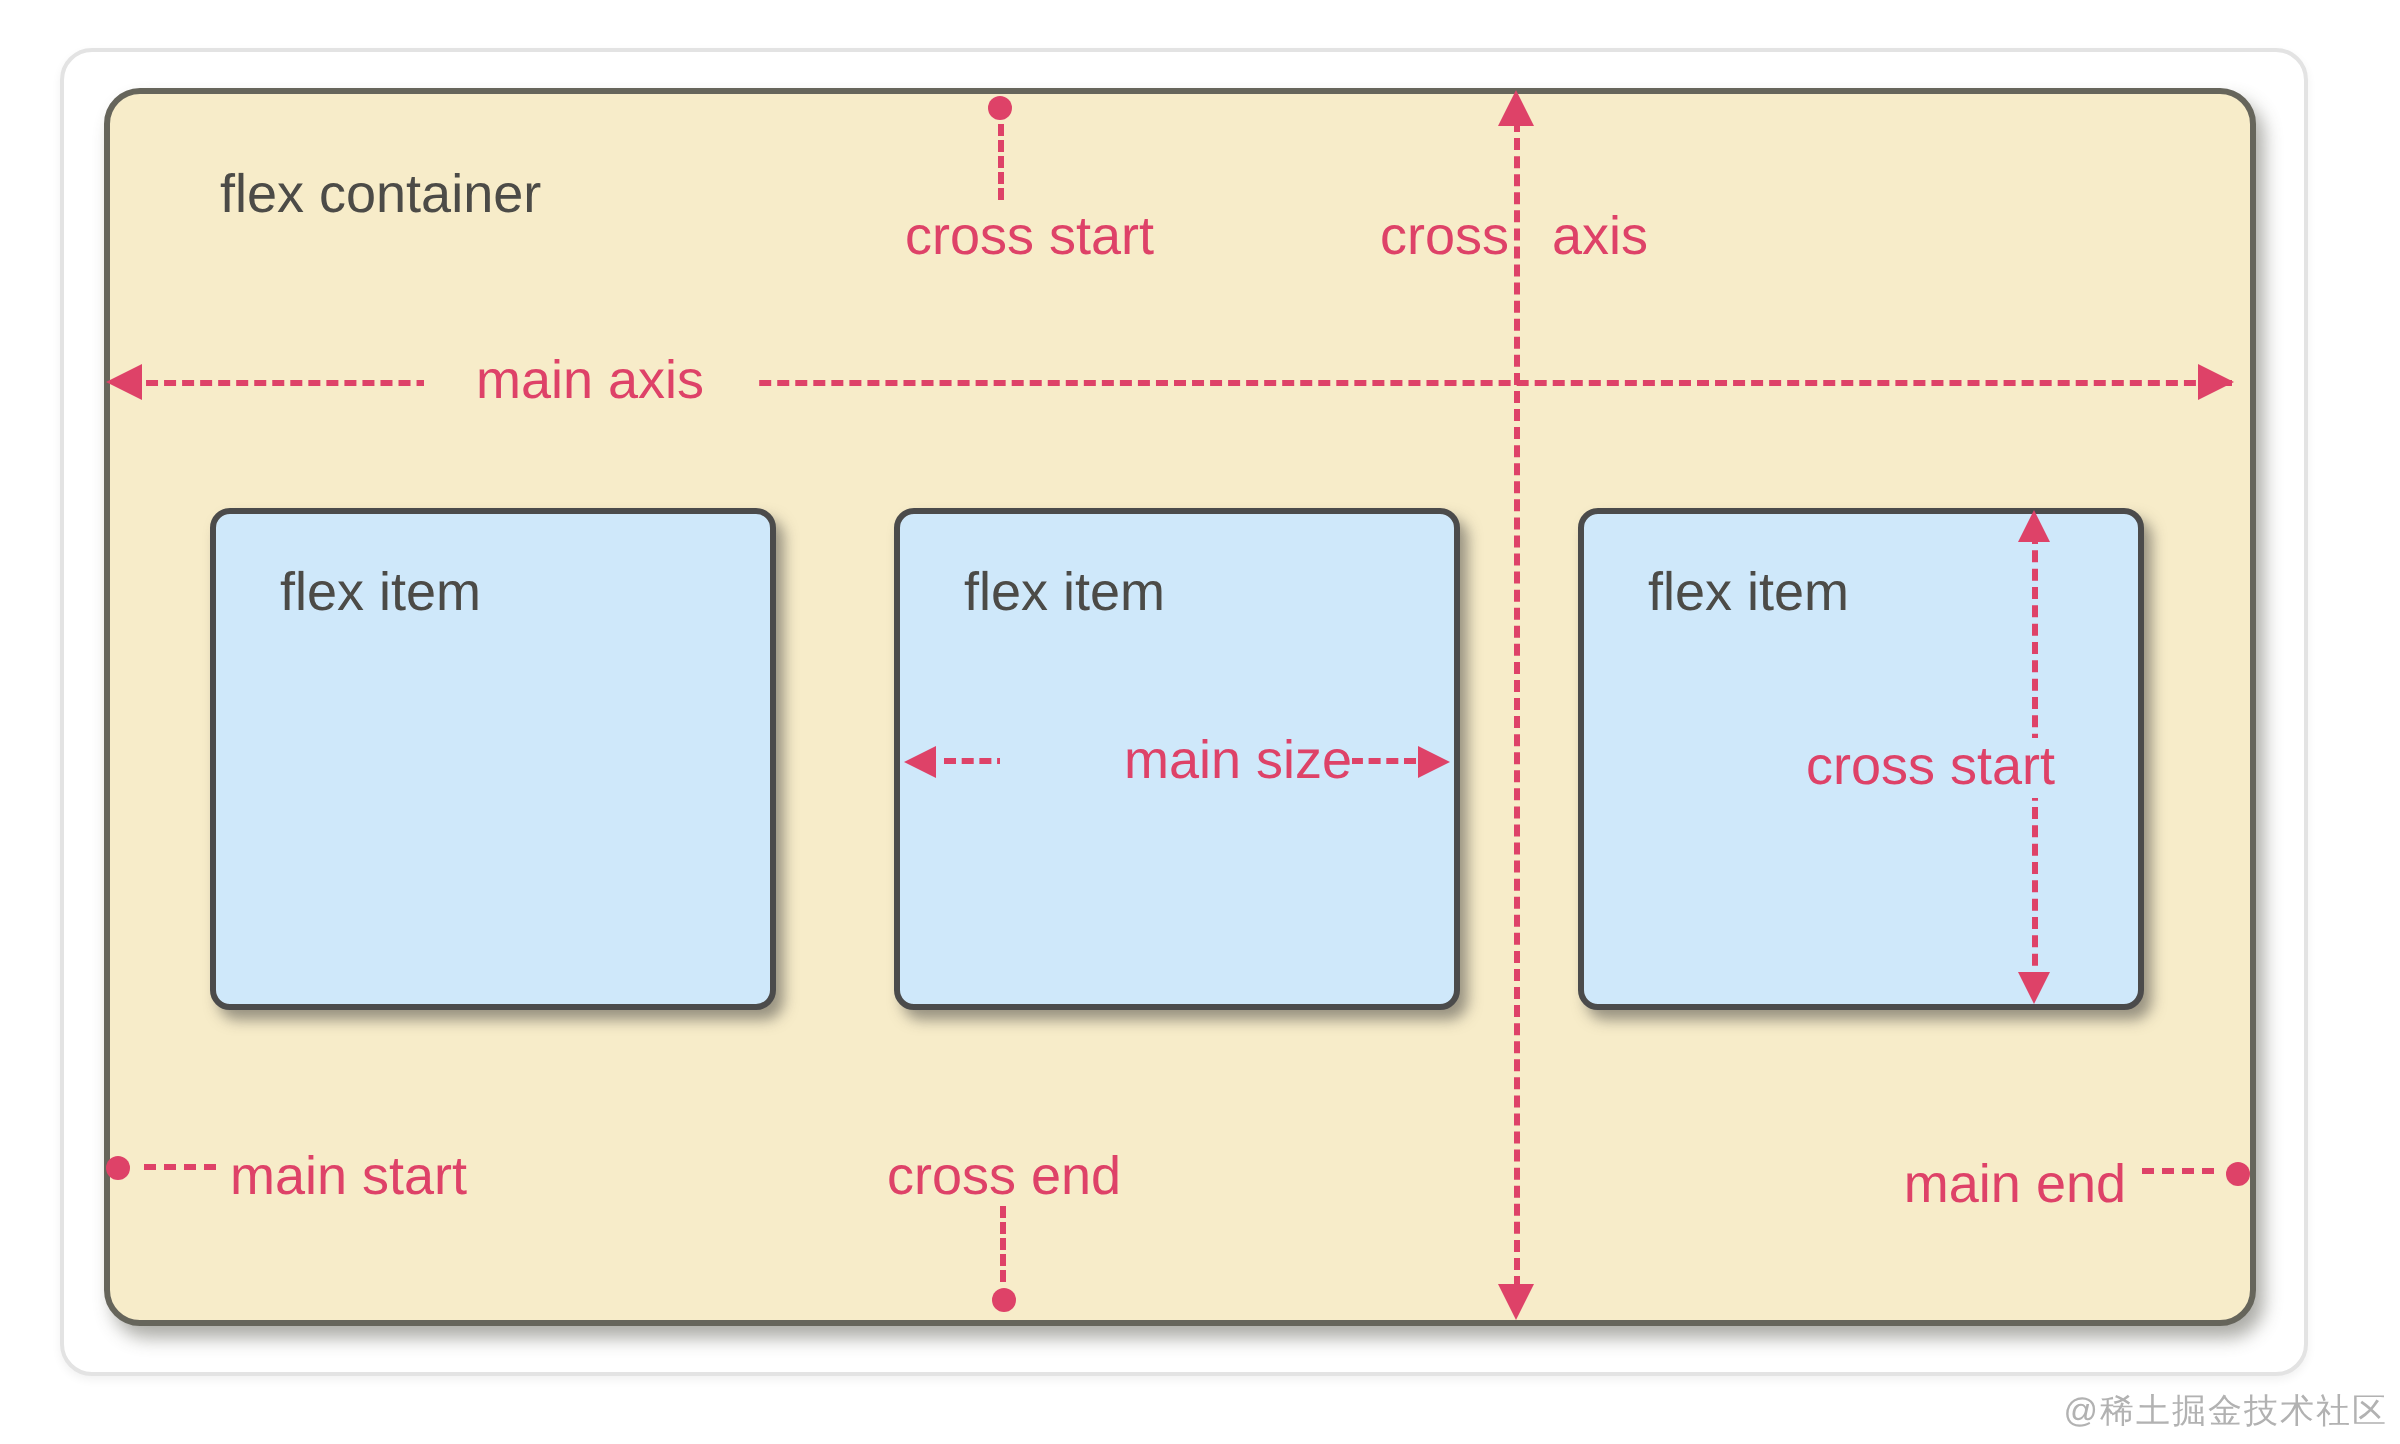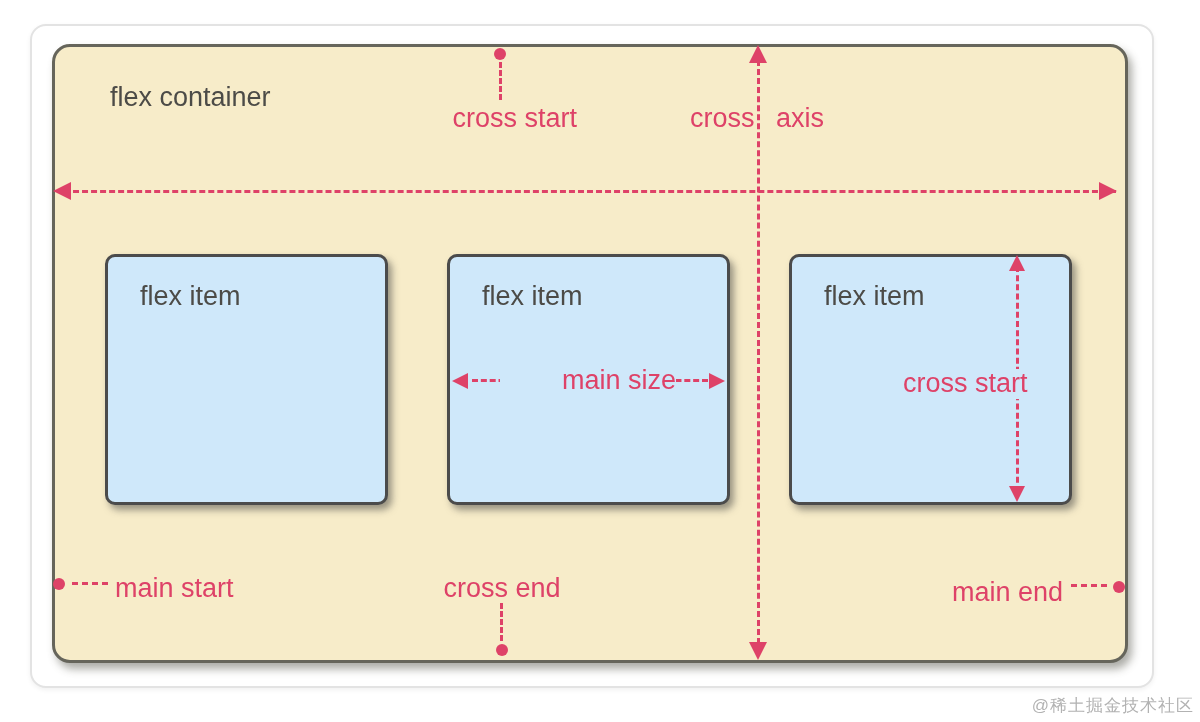--- a/index.html
+++ b/index.html
@@ -142,20 +142,21 @@
 <div class="stage">
 
   <div class="abs card"></div>
 
   <div class="abs flex-container"></div>
   <div class="abs container-label">flex container</div>
 
   <div class="abs hdash main-axis-line"></div>
   <div class="abs tri tri-w main-axis-arrow-left"></div>
   <div class="abs tri tri-e main-axis-arrow-right"></div>
+  <div class="abs pink-text main-axis-label">main axis</div>
 
   <div class="abs vdash cross-axis-line"></div>
   <div class="abs tri tri-n cross-axis-arrow-up"></div>
   <div class="abs tri tri-s cross-axis-arrow-down"></div>
   <div class="abs pink-text cross-axis-label">cross axis</div>
 
   <div class="abs dot cross-start-dot"></div>
   <div class="abs vdash cross-start-line"></div>
   <div class="abs pink-text cross-start-label">cross start</div>
 

